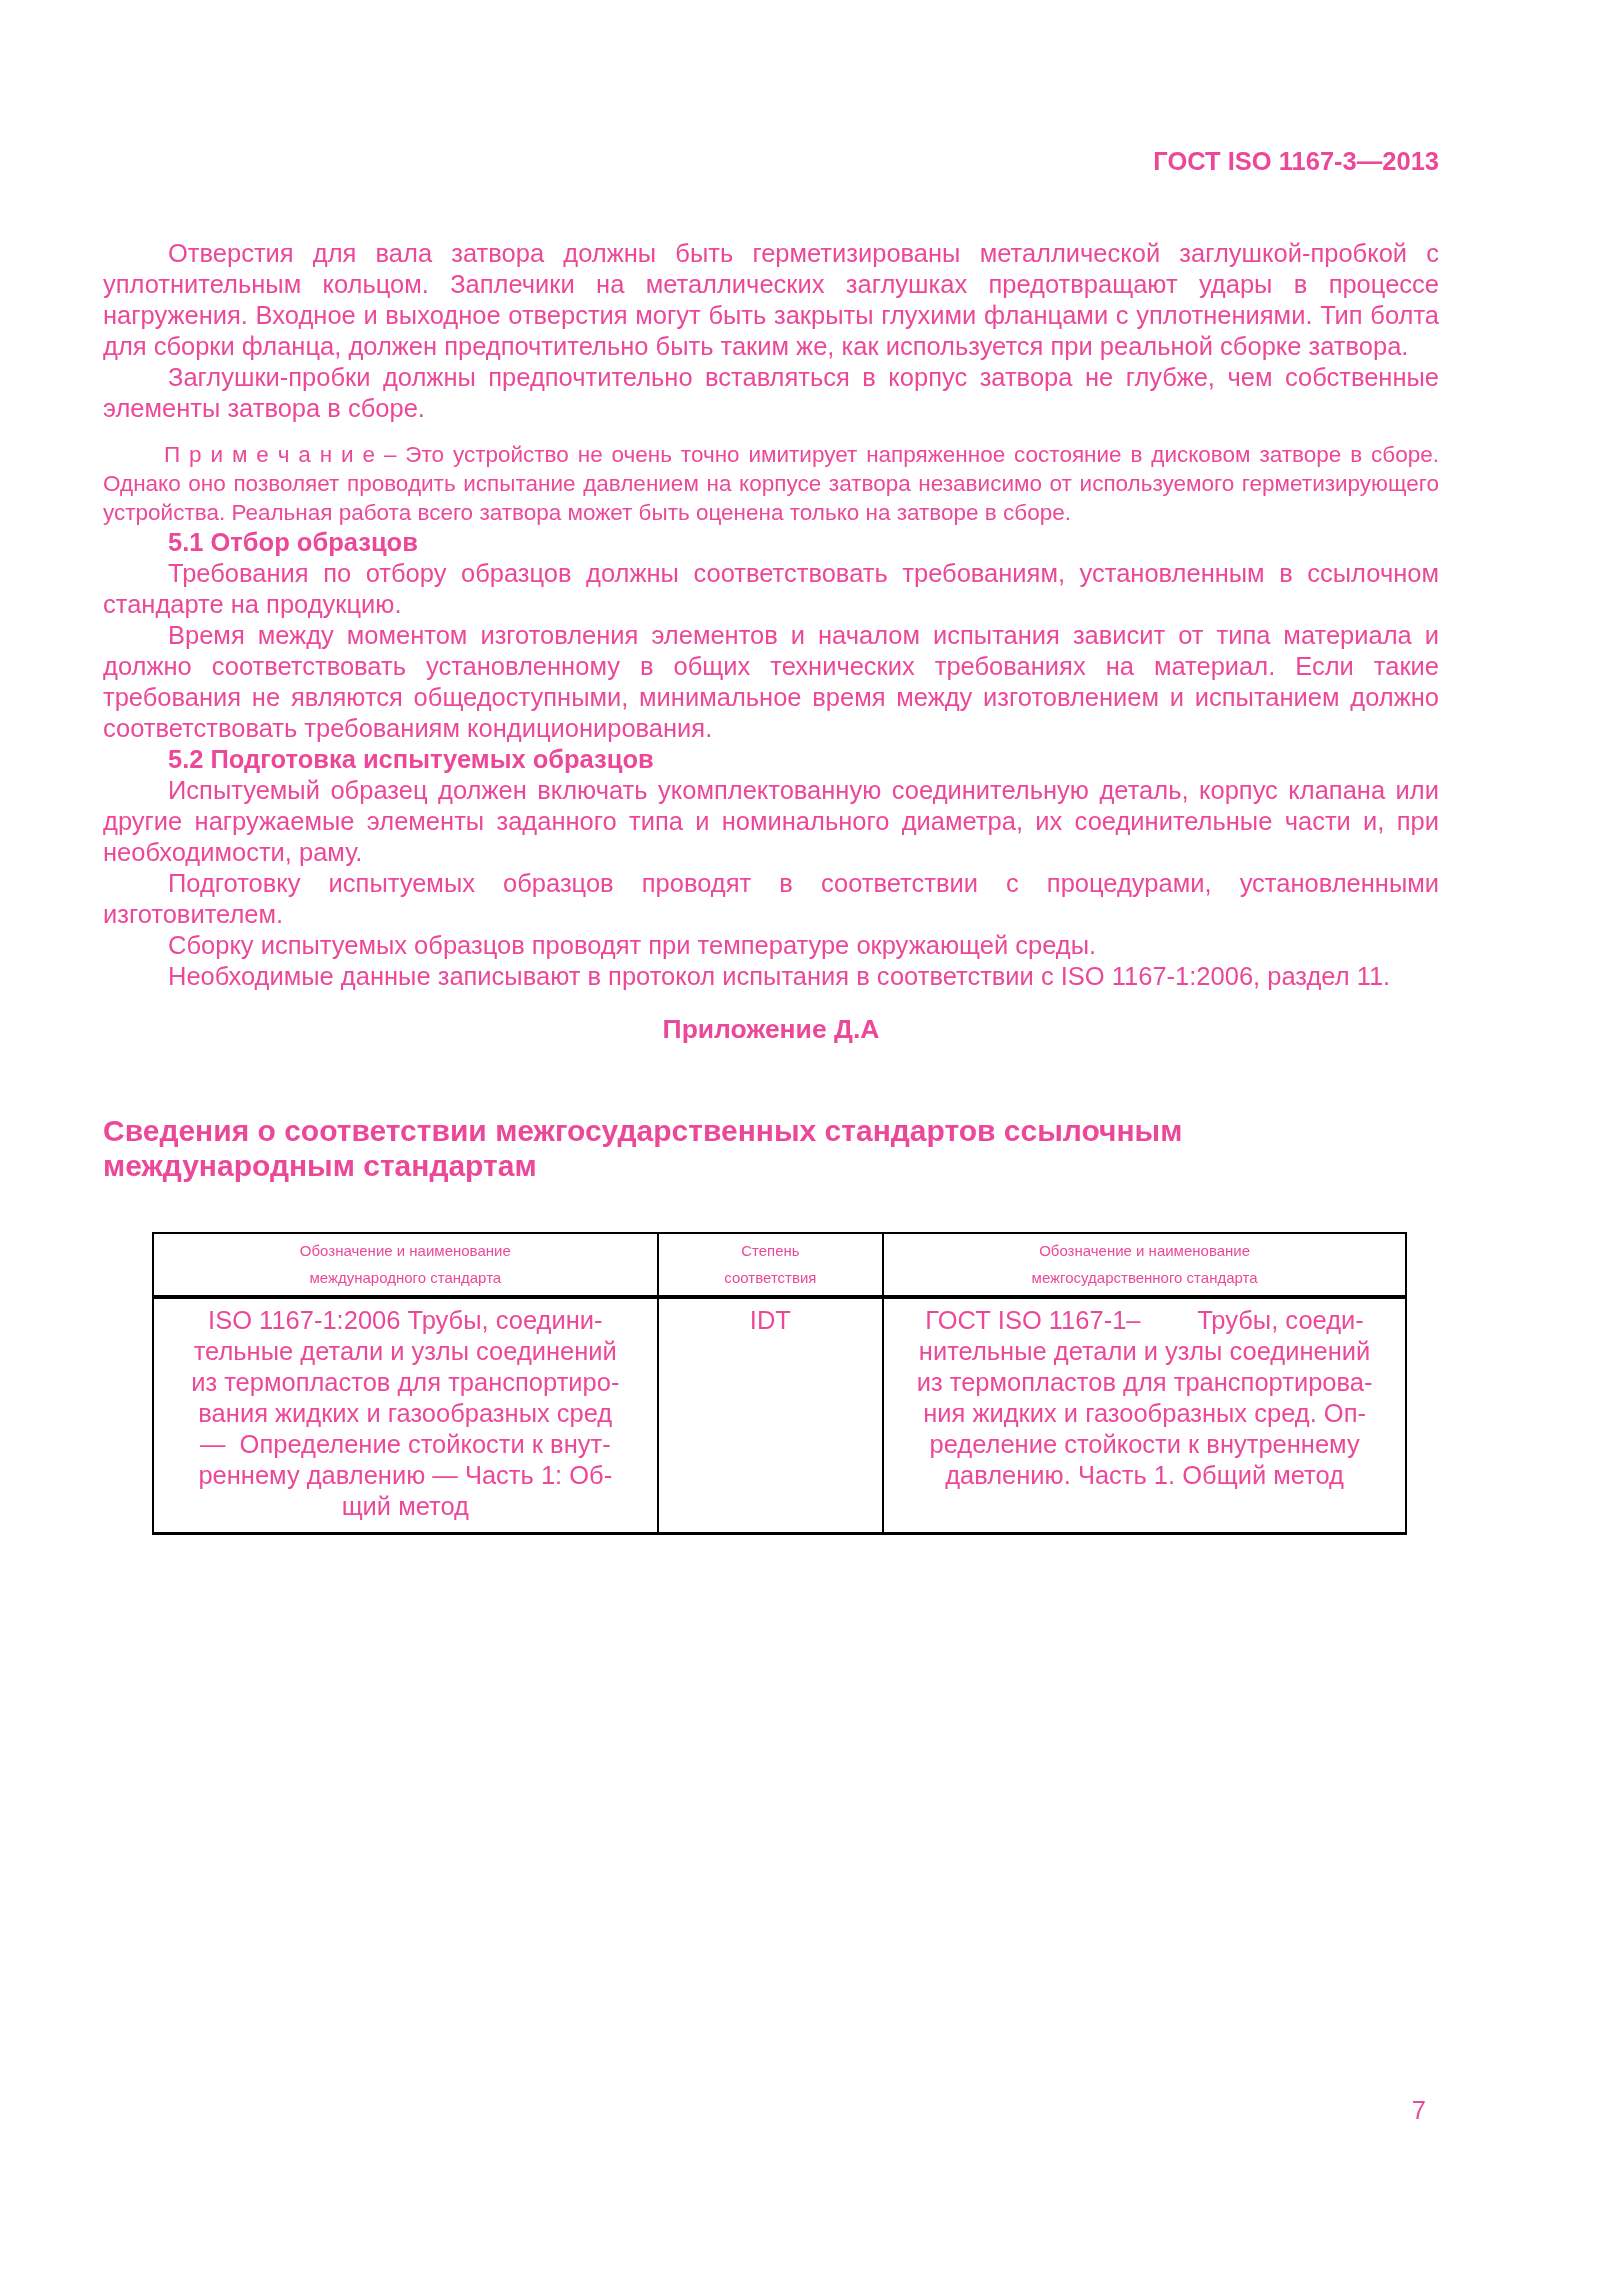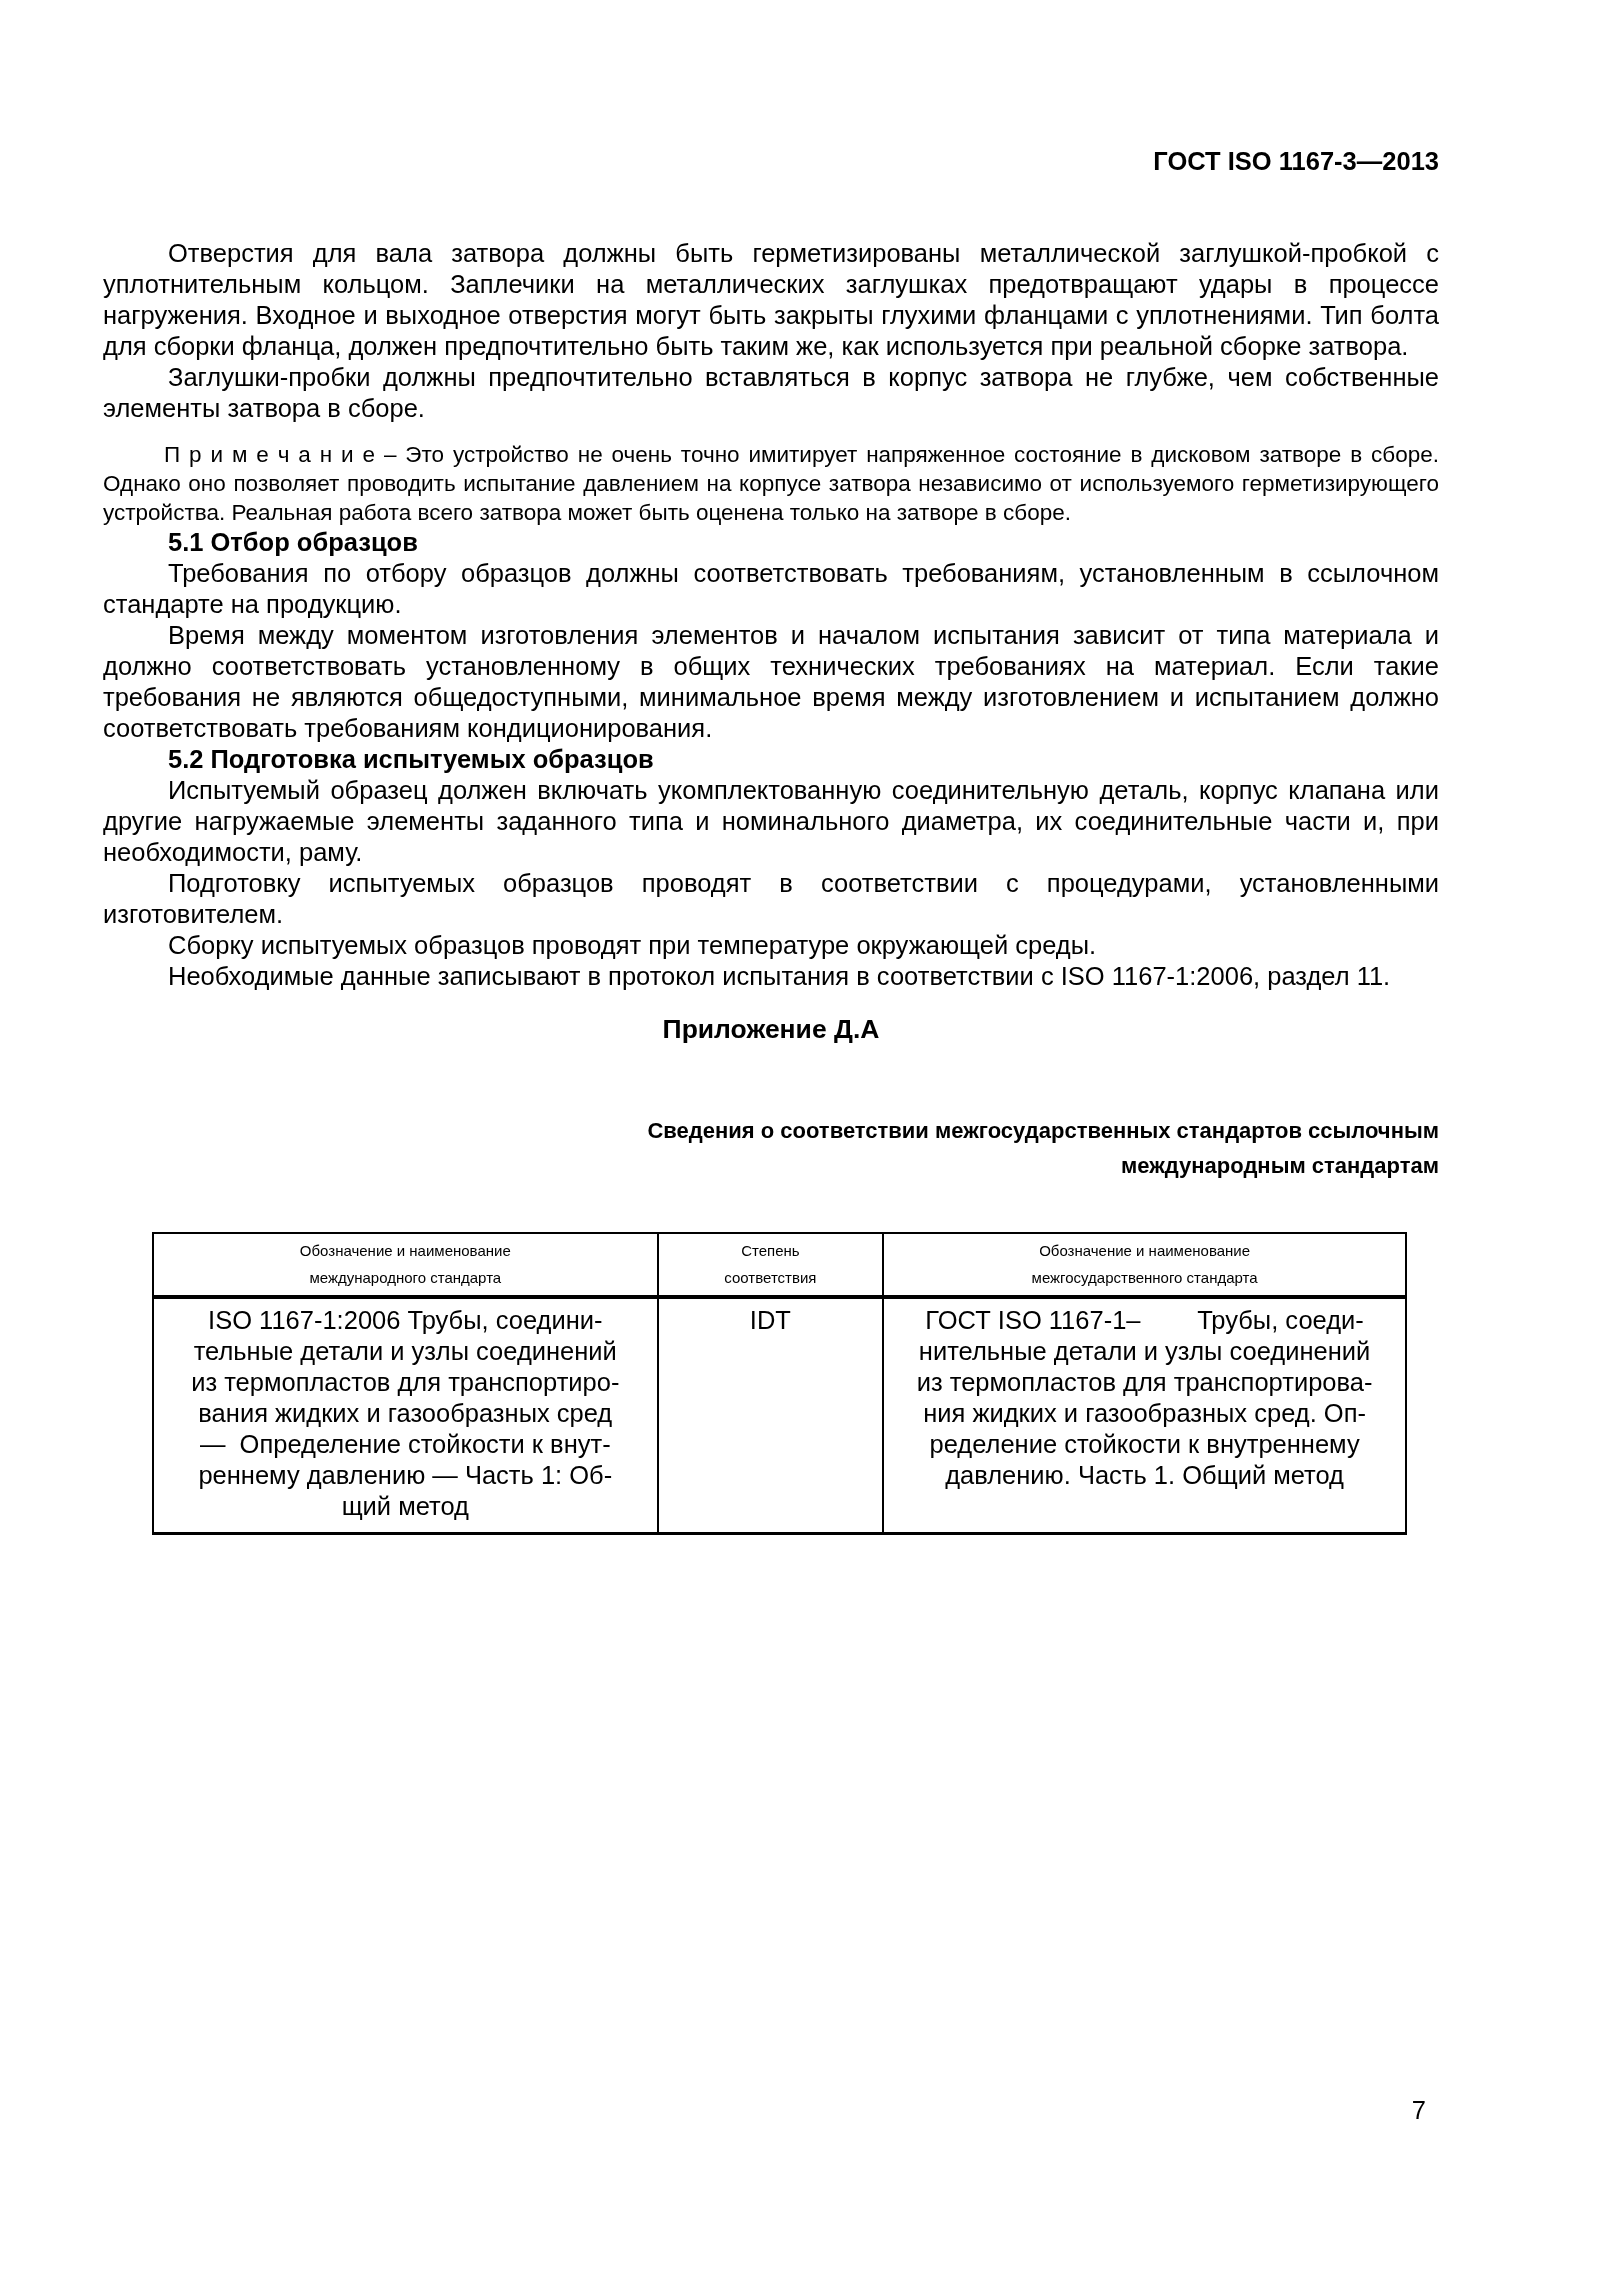--- a/index.html
+++ b/index.html
@@ -1,21 +1,21 @@
 <!DOCTYPE html>
 <html><head>
 <meta charset="utf-8">
 <style>
   html,body{margin:0;padding:0;background:#777;}
   .page{
     position:relative;
     width:1620px;height:2293px;
     margin:0 auto;
     background:#ffffff;
-    color:#000000;
+    color:#ec4899;
     font-family:"Liberation Sans","DejaVu Sans",sans-serif;
     box-sizing:border-box;
     padding:147px 181px 0 103px;
     overflow:hidden;
   }
   .running-header{
     font-size:25.5px;line-height:29px;font-weight:bold;
     text-align:right;
   }
   .bodytext{font-size:25.5px;line-height:31px;text-align:justify;}
@@ -31,22 +31,22 @@
     font-size:32px;line-height:39px;font-weight:bold;
     text-align:left;text-indent:65px;
     margin-top:25.5px;margin-bottom:9.8px;
   }
   .sec-heading.h6{margin-top:39px;margin-bottom:21.6px;}
   .annex-label{
     font-size:26.5px;line-height:33px;font-weight:bold;
     text-align:center;margin-top:21.6px;
   }
   .annex-title{
-    font-size:22px;line-height:35px;font-weight:bold;
-    text-align:right;margin-top:67px;
+    font-size:30px;line-height:35px;font-weight:bold;
+    text-align:left;margin-top:67px;
     white-space:pre-line;
   }
   table.cmp{
     border-collapse:collapse;
     width:1255px;
     margin-left:49px;
     margin-top:49px;
     table-layout:fixed;
   }
   table.cmp,table.cmp td,table.cmp th{border:2px solid #000;}

